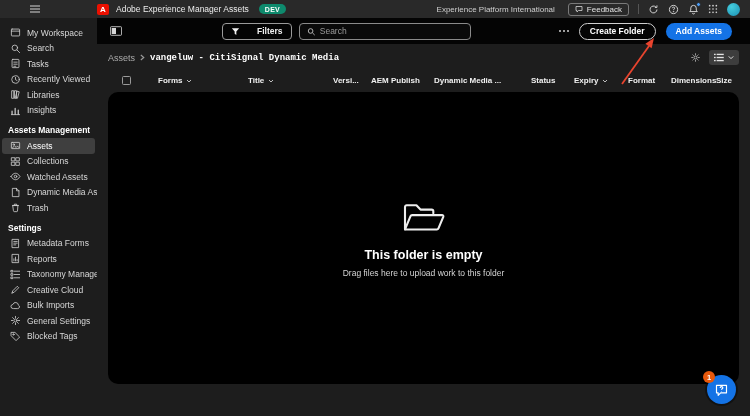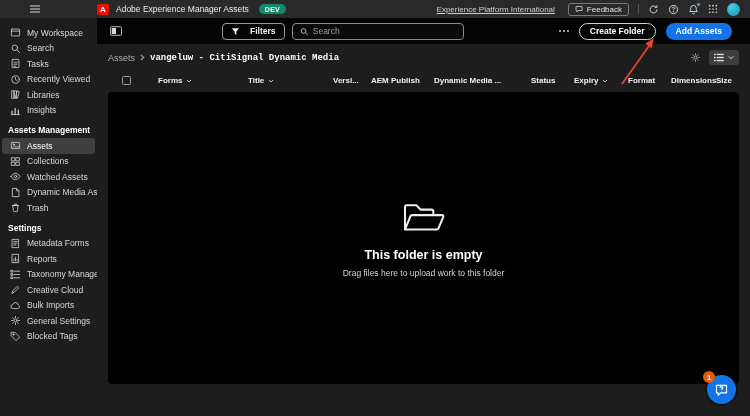--- a/index.html
+++ b/index.html
@@ -14,21 +14,21 @@
 
   
   .topbar { height:18px; background:#292929; display:flex; align-items:center; position:relative; z-index:3; }
   .hamburger { margin-left:30px; cursor:pointer; }
   .adobe-logo { margin-left:57px; width:12px; height:11px; background:#eb1000; border-radius:2px;
     display:flex; align-items:center; justify-content:center; color:#fff; font-size:8px; font-weight:bold; }
   .app-title { margin-left:7px; font-size:8.5px; font-weight:500; color:#ececec; white-space:nowrap; }
   .env-badge { margin-left:10px; background:var(--dev-green,#0e8a6d); color:#fff; font-size:7px; font-weight:bold;
     padding:1.5px 6px; border-radius:7px; letter-spacing:.3px; }
   .topbar-right { margin-left:auto; display:flex; align-items:center; gap:9px; padding-right:10px; }
-  .org-name { font-size:8px; color:#cfcfcf; margin-right:4px; white-space:nowrap;text-decoration:underline; }
+  .org-name { font-size:8px; color:#cfcfcf; margin-right:4px; white-space:nowrap; }
   .feedback-btn { display:flex; align-items:center; gap:4px; border:1px solid #7a7a7a; border-radius:3px;
     height:13px; padding:0 6px; font-size:8px; color:#e3e3e3; cursor:pointer; background:transparent; }
   .top-divider { width:1px; height:10px; background:#555; }
   .top-icon { position:relative; cursor:pointer; display:flex; align-items:center; }
   .bell-dot { position:absolute; top:-2px; right:-2px; width:5px; height:5px; border-radius:50%;
     background:#4b9cf5; border:1px solid #292929; }
   .avatar { width:13px; height:13px; border-radius:50%;
     background:radial-gradient(circle at 35% 30%, #45cede, var(--avatar-teal,#1b90b4)); cursor:pointer; }
 
   
@@ -39,21 +39,21 @@
   .side-item.selected { background:#3f3f3f; color:#fff; }
   .side-header { font-size:8.5px; font-weight:bold; color:#ffffff; padding-left:8px;
     margin-top:7px; margin-bottom:3px; white-space:nowrap; }
   .side-icon { flex:0 0 11px; }
 
   .main { flex:1; display:flex; flex-direction:column; background:#1d1d1d; min-width:0; }
 
   
   .actionbar { height:26px; background:#040404; display:flex; align-items:center; }
   .rail-toggle { margin-left:13px; cursor:pointer; }
-  .filters-btn { margin-left:100px; display:flex; align-items:center; gap:10px; border:1px solid #9a9a9a;
+  .filters-btn { margin-left:100px; display:flex; align-items:center; gap:17px; border:1px solid #9a9a9a;
     border-radius:4px; height:17px; padding:0 8px; font-size:8.5px; font-weight:bold; color:#f0f0f0;
     background:transparent; cursor:pointer; white-space:nowrap; }
   .search-box { margin-left:7px; display:flex; align-items:center; gap:5px; border:1px solid #8a8a8a;
     border-radius:4px; height:17px; width:172px; padding:0 7px; background:#0a0a0a; }
   .search-box input { background:transparent; border:none; outline:none; color:#e8e8e8;
     font-size:8.5px; width:100%; font-family:"Liberation Sans",sans-serif; }
   .search-box input::placeholder { color:#9a9a9a; }
   .actionbar-right { margin-left:auto; display:flex; align-items:center; gap:10px; padding-right:18px; }
   .more-dots { display:flex; gap:2px; cursor:pointer; }
   .more-dots i { width:2px; height:2px; border-radius:50%; background:#cfcfcf; }
@@ -73,21 +73,21 @@
 
   .sortbar { margin-top:7px; height:15px; display:flex; align-items:center; gap:6px; font-size:8.5px; }
   .sort-label { color:#ababab; }
   .sort-value { color:#fff; font-weight:bold; }
 
   .thead { margin-top:7px; height:17px; display:flex; align-items:center; font-size:8px; font-weight:bold; color:#f0f0f0; }
   .checkbox-col { flex:0 0 50px; padding-left:14px; display:flex; align-items:center; }
   .checkbox { width:9px; height:9px; border:1px solid #9a9a9a; border-radius:1.5px; background:transparent; cursor:pointer; }
   .col { display:flex; align-items:center; gap:4px; white-space:nowrap; overflow:hidden; cursor:pointer; flex:0 0 auto; }
 
-  .panel { margin-top:3px; height:292px; background:#000; border-radius:4px;
+  .panel { margin-top:3px; height:292px; background:#000; border-radius:10px;
     display:flex; flex-direction:column; align-items:center; justify-content:center; }
   .empty-title { font-size:12.5px; font-weight:bold; color:#fff; margin-top:12px; }
   .empty-sub { font-size:8.5px; color:#d4d4d4; margin-top:6px; }
 
   
   .arrow-overlay { position:absolute; inset:0; width:750px; height:416px; pointer-events:none; z-index:5; }
   .chat-fab { position:absolute; right:14px; bottom:12px; width:29px; height:29px; border-radius:50%;
     background:var(--accent-blue,#1473e6); display:flex; align-items:center; justify-content:center;
     cursor:pointer; z-index:6; box-shadow:0 0 0 2px rgba(0,0,0,.35); }
   .chat-badge { position:absolute; top:-4px; left:-4px; min-width:12px; height:12px; border-radius:50%;

